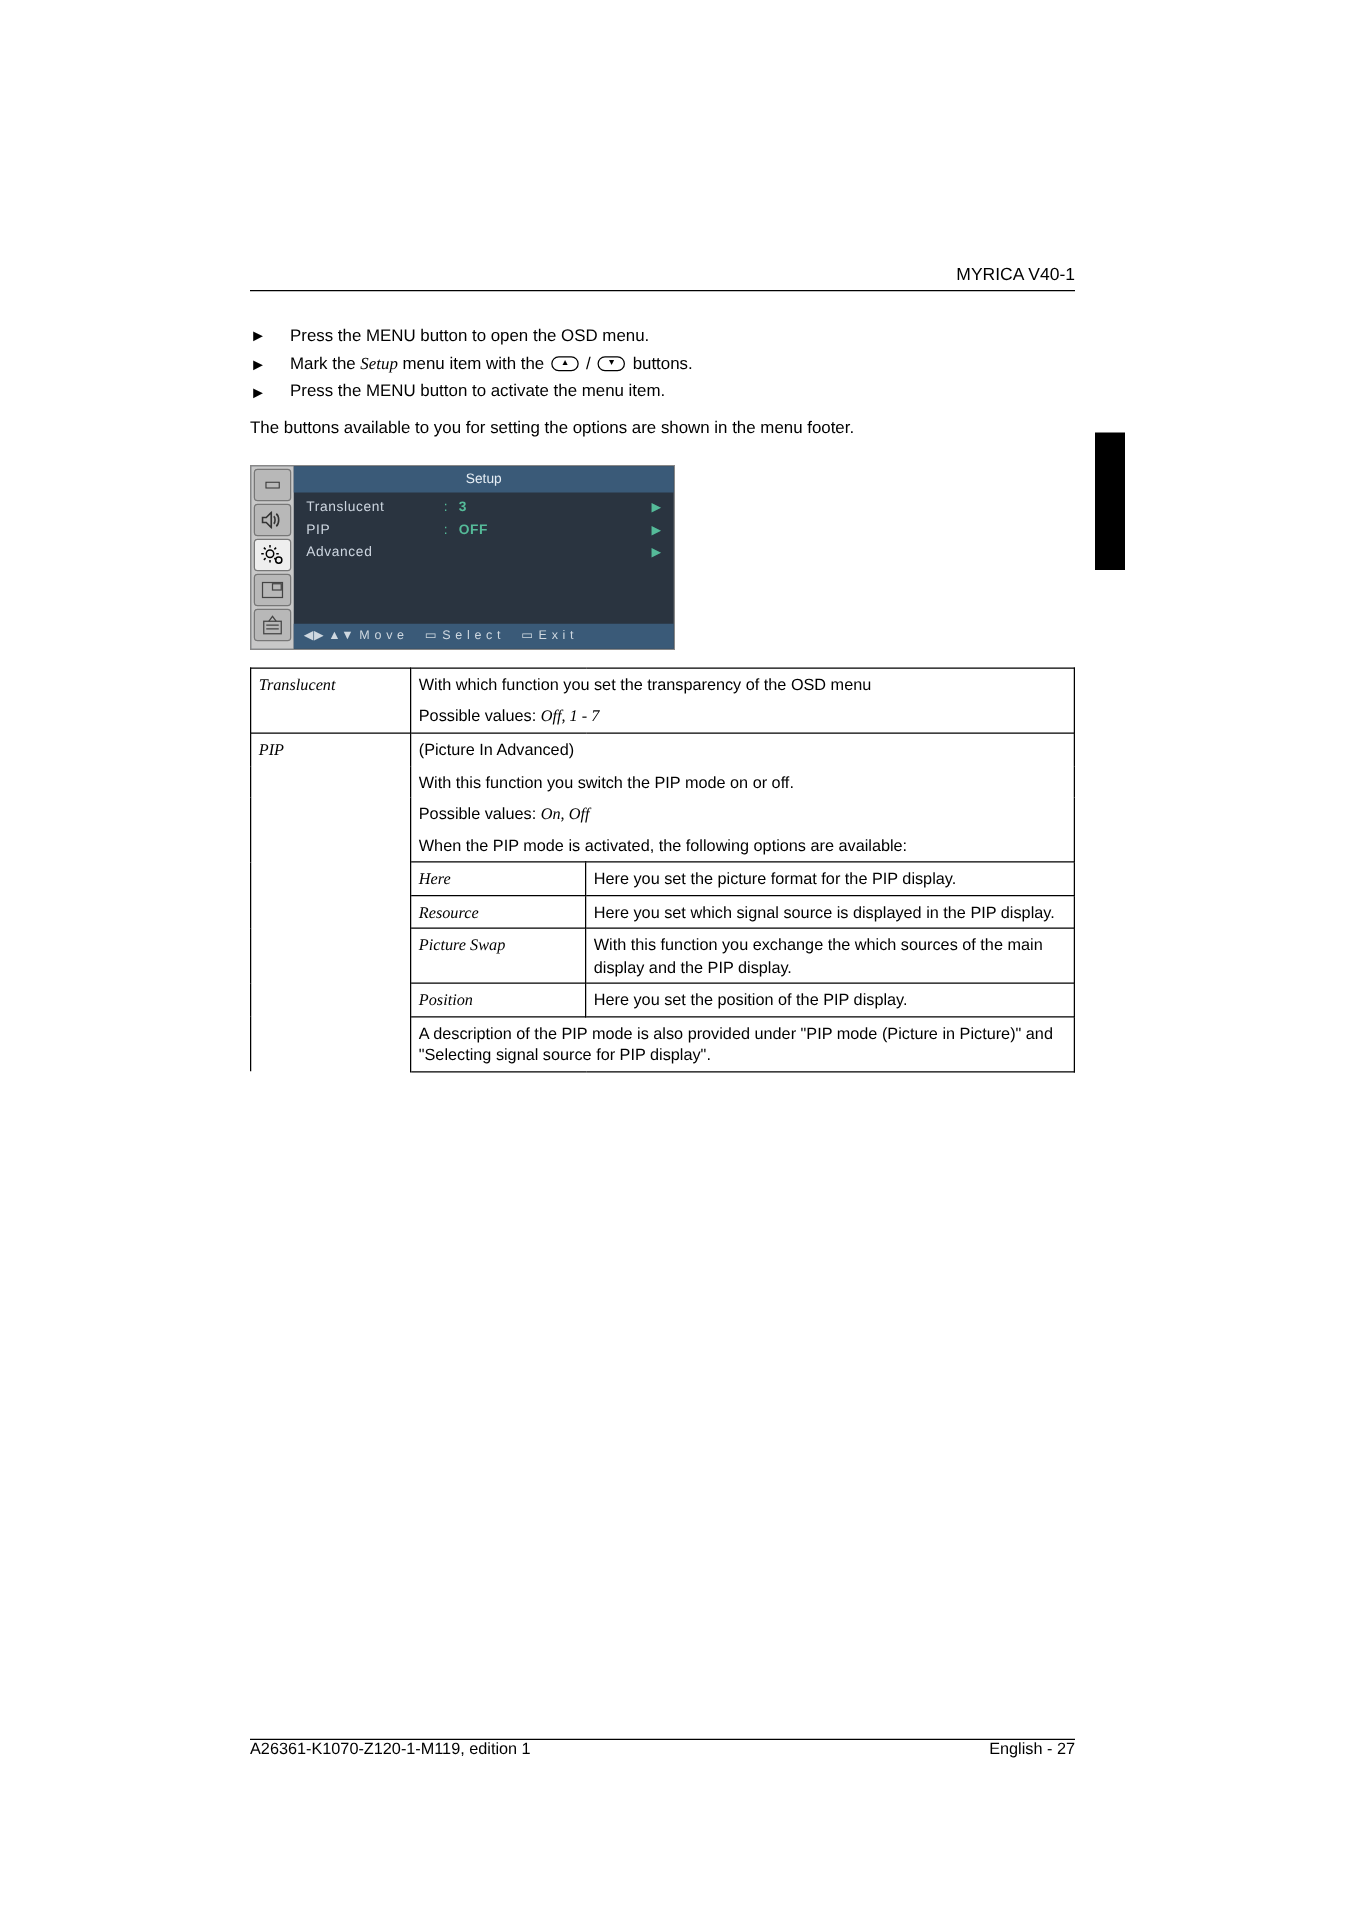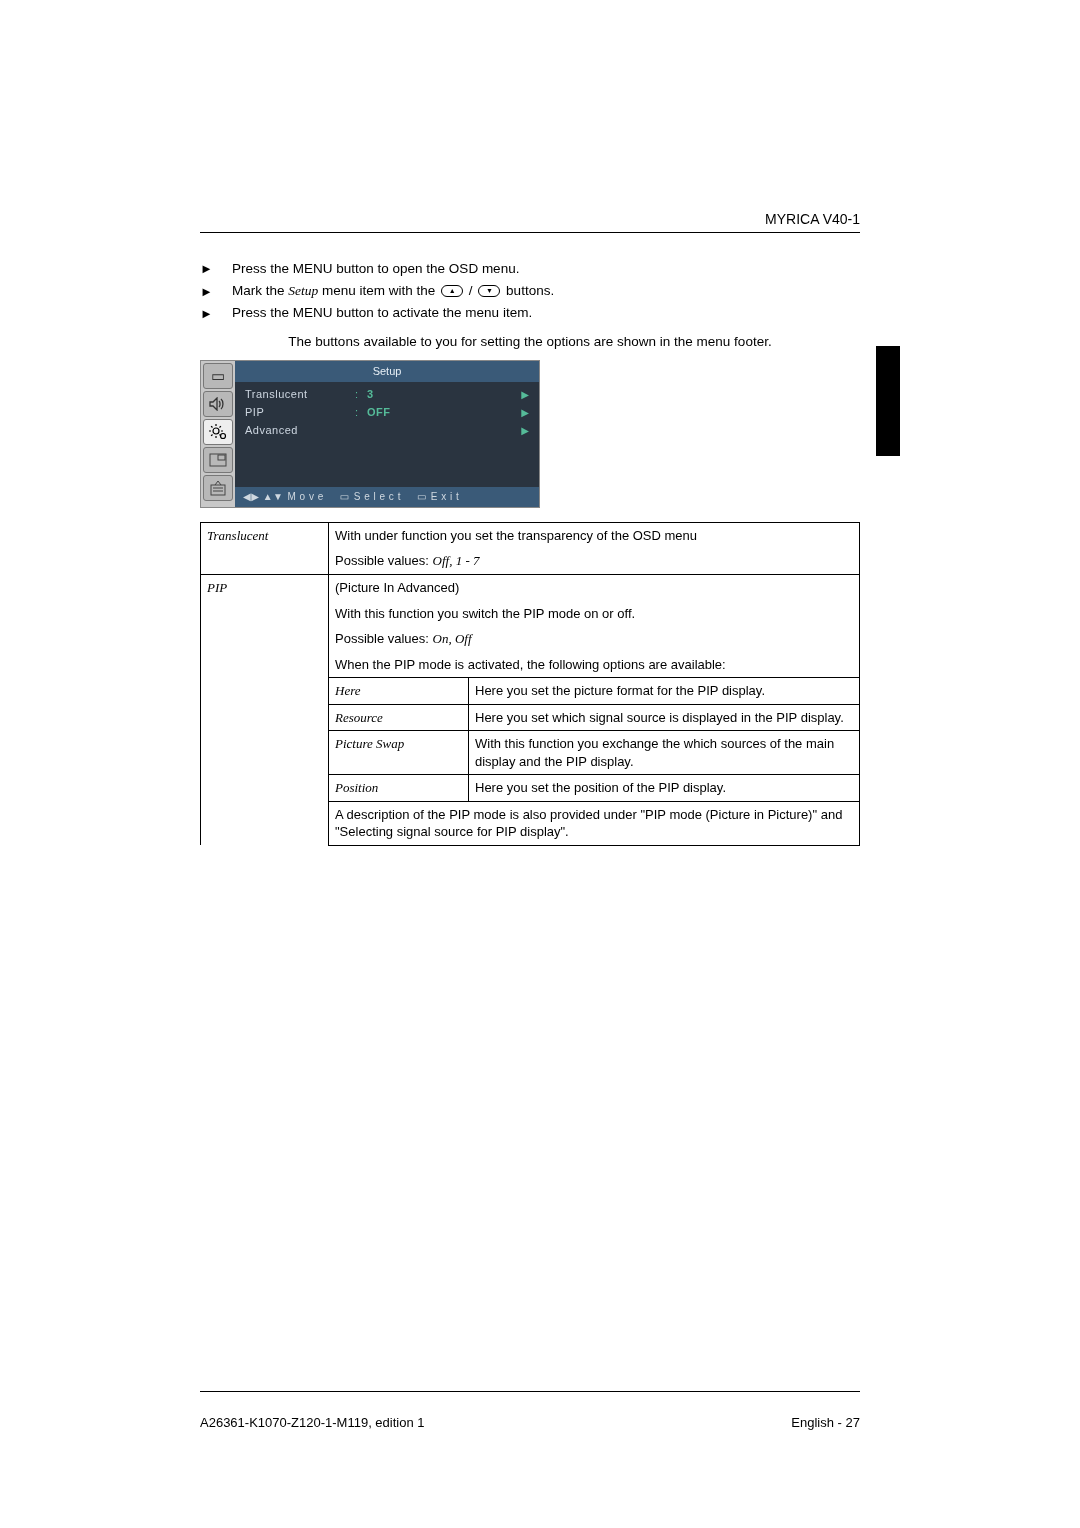--- a/index.html
+++ b/index.html
@@ -64,21 +64,21 @@
     border-radius: 7px;
     align-items: center;
     justify-content: center;
     font-size: 7px;
     line-height: 7px;
     margin: 0 2px;
     position: relative;
     top: -1px;
   }
   .italic { font-style: italic; font-family: Georgia, 'Times New Roman', serif; }
-  .note { margin: 8px 0 9px 0; text-align: center; }
+  .note { margin: 8px 0 21px 0; }
 
   
   .osd {
     width: 340px;
     height: 148px;
     display: flex;
     background: #2a3440;
     color: #c9d2dc;
     font-size: 11px;
     margin-bottom: 14px;
@@ -154,21 +154,21 @@
 
   .footer-rule {
     position: absolute;
     left: 200px; right: 220px;
     bottom: 88px;
     border-top: 1px solid #000;
   }
   .footer {
     position: absolute;
     left: 200px; right: 220px;
-    bottom: 48px;
+    bottom: 72px;
     display: flex;
     justify-content: space-between;
     font-size: 13px;
   }
 </style>
 </head>
 <body>
 
 <div class="page">
   <div class="header-right">MYRICA V40-1</div>
@@ -265,21 +265,21 @@
 
     <table class="desc">
       <colgroup>
           <col class="col-name">
           <col class="col-sub">
           <col>
         </colgroup>
       <tbody>
           <tr>
         <td class="param nob-bottom">Translucent</td>
-        <td colspan="2" class="nob-bottom">With under function you set the transparency of the OSD menu</td>
+        <td colspan="2" class="nob-bottom">With which function you set the transparency of the OSD menu</td>
       </tr>
       <tr>
         <td class="nob-top"></td>
         <td colspan="2" class="nob-top">
           <span>Possible values: </span><span class="italic">Off, 1 - 7</span>
         </td>
       </tr>
       <tr>
         <td class="param nob-bottom" rowspan="10" style="border-bottom:1px solid #000">PIP</td>
         <td colspan="2" class="nob-bottom">(Picture In Advanced)</td>

